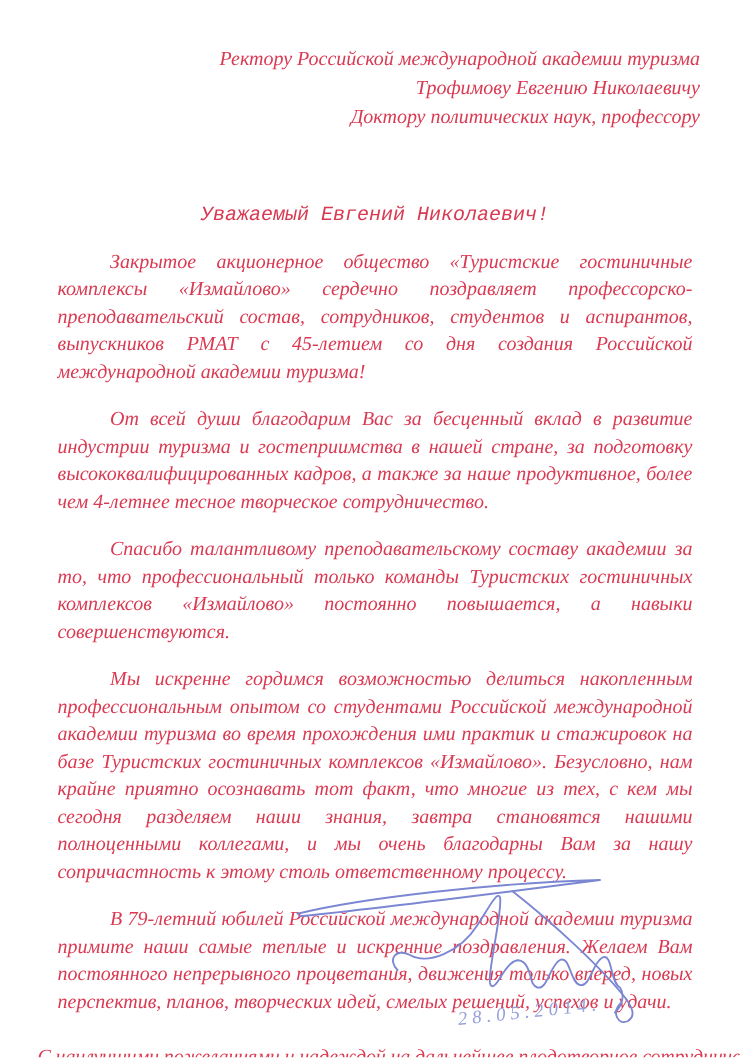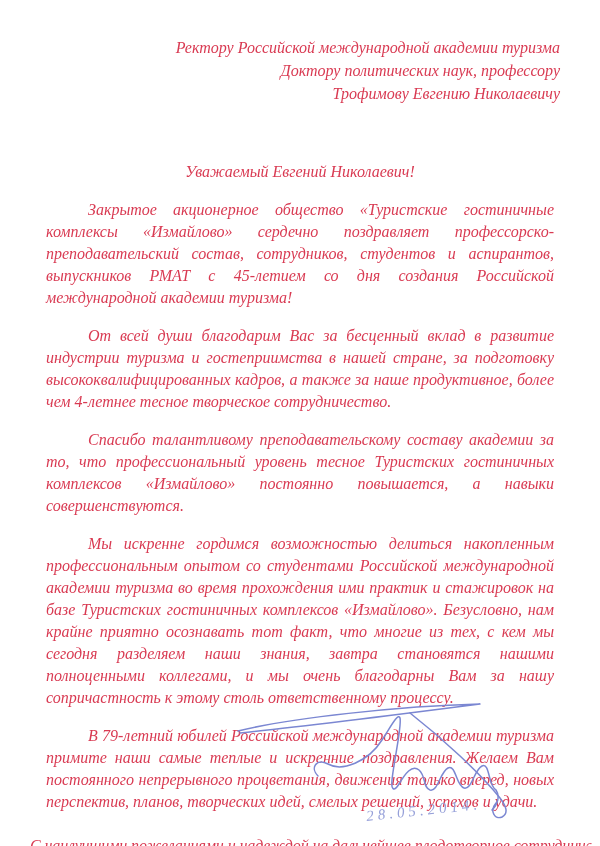--- a/index.html
+++ b/index.html
@@ -23,20 +23,21 @@
   }
   .recipient {
     text-align: right;
     line-height: 23px;
     padding-right: 10px;
   }
   .salutation {
     text-align: center;
     margin-top: 56px;
     margin-bottom: 12px;
+    font-family: Liberation Mono, monospace;
   }
   .body p {
     margin: 16px;
     text-indent: 42px;
     text-align: justify;
   }
   .closing {
     margin-top: 22px;
     white-space: nowrap;
     letter-spacing: -0.1px;
@@ -67,30 +68,30 @@
     font-style: italic;
   }
 </style>
 </head>
 <body>
 
 <div class="page">
 
   <div class="recipient">
     <div>Ректору Российской международной академии туризма</div>
+    <div>Трофимову Евгению Николаевичу</div>
     <div>Доктору политических наук, профессору</div>
-    <div>Трофимову Евгению Николаевичу</div>
   </div>
 
   <div class="salutation">Уважаемый Евгений Николаевич!</div>
 
   <div class="body">
     <p>Закрытое акционерное общество «Туристские гостиничные комплексы «Измайлово» сердечно поздравляет профессорско-преподавательский состав, сотрудников, студентов и аспирантов, выпускников РМАТ с 45-летием со дня создания Российской международной академии туризма!</p>
     <p>От всей души благодарим Вас за бесценный вклад в развитие индустрии туризма и гостеприимства в нашей стране, за подготовку высококвалифицированных кадров, а также за наше продуктивное, более чем 4-летнее тесное творческое сотрудничество.</p>
-    <p>Спасибо талантливому преподавательскому составу академии за то, что профессиональный уровень тесное Туристских гостиничных комплексов «Измайлово» постоянно повышается, а навыки совершенствуются.</p>
+    <p>Спасибо талантливому преподавательскому составу академии за то, что профессиональный только команды Туристских гостиничных комплексов «Измайлово» постоянно повышается, а навыки совершенствуются.</p>
     <p>Мы искренне гордимся возможностью делиться накопленным профессиональным опытом со студентами Российской международной академии туризма во время прохождения ими практик и стажировок на базе Туристских гостиничных комплексов «Измайлово». Безусловно, нам крайне приятно осознавать тот факт, что многие из тех, с кем мы сегодня разделяем наши знания, завтра становятся нашими полноценными коллегами, и мы очень благодарны Вам за нашу сопричастность к этому столь ответственному процессу.</p>
     <p>В 79-летний юбилей Российской международной академии туризма примите наши самые теплые и искренние поздравления.  Желаем Вам постоянного непрерывного процветания, движения только вперед, новых перспектив, планов, творческих идей, смелых решений, успехов и удачи.</p>
   </div>
 
   <div class="closing">С наилучшими пожеланиями и надеждой на дальнейшее плодотворное сотрудничество,</div>
 
 
   <svg class="signature-svg" viewBox="0 0 290 145" aria-hidden="true">
     <path d="M 8 33 C 60 20, 170 8, 250 6 C 180 15, 70 29, 10 35"></path>
     <path d="M 180 15 C 212 40, 250 75, 270 100 C 276 108, 279 115, 272 119 C 265 122, 259 113, 266 105"></path>

